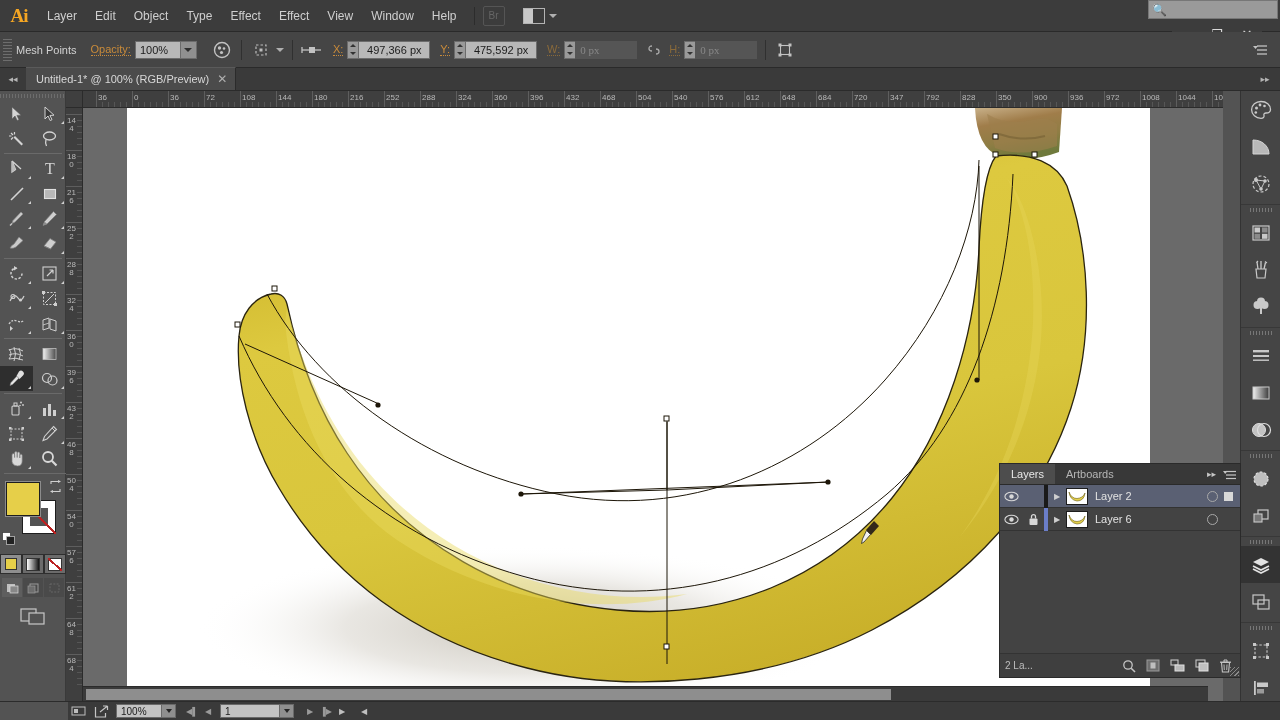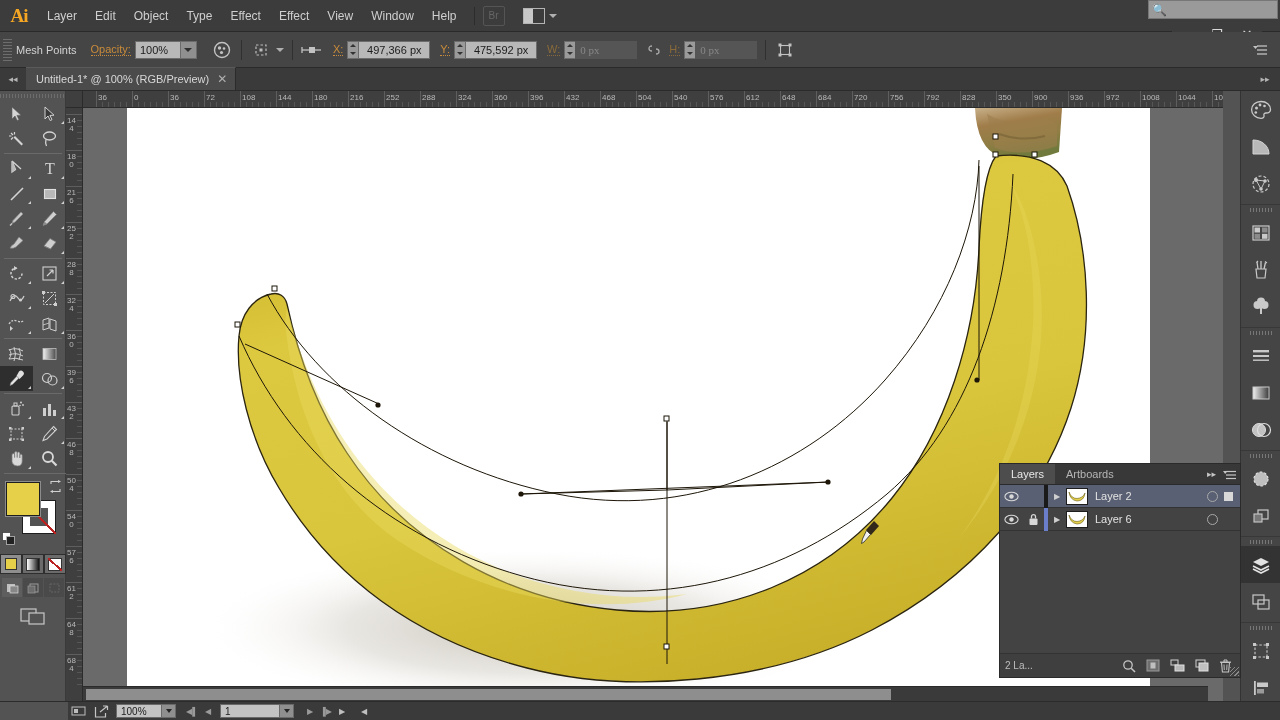--- a/index.html
+++ b/index.html
@@ -922,21 +922,21 @@
       <div class="rh-tick minor" style="left: 757px;"></div>
       <div class="rh-tick minor" style="left: 763px;"></div>
       <div class="rh-tick" style="left: 769px;"></div>
       <div class="rh-num" style="left: 769px;">720</div>
       <div class="rh-tick minor" style="left: 775px;"></div>
       <div class="rh-tick minor" style="left: 781px;"></div>
       <div class="rh-tick minor" style="left: 787px;"></div>
       <div class="rh-tick minor" style="left: 793px;"></div>
       <div class="rh-tick minor" style="left: 799px;"></div>
       <div class="rh-tick" style="left: 805px;"></div>
-      <div class="rh-num" style="left: 805px;">756</div>
+      <div class="rh-num" style="left: 805px;">347</div>
       <div class="rh-tick minor" style="left: 811px;"></div>
       <div class="rh-tick minor" style="left: 817px;"></div>
       <div class="rh-tick minor" style="left: 823px;"></div>
       <div class="rh-tick minor" style="left: 829px;"></div>
       <div class="rh-tick minor" style="left: 835px;"></div>
       <div class="rh-tick" style="left: 841px;"></div>
       <div class="rh-num" style="left: 841px;">792</div>
       <div class="rh-tick minor" style="left: 847px;"></div>
       <div class="rh-tick minor" style="left: 853px;"></div>
       <div class="rh-tick minor" style="left: 859px;"></div>

